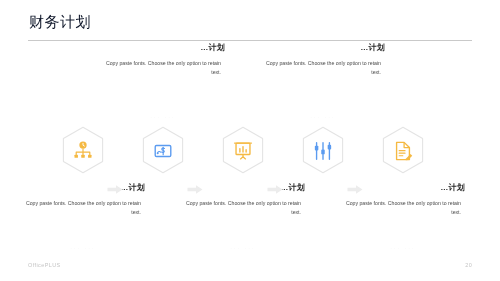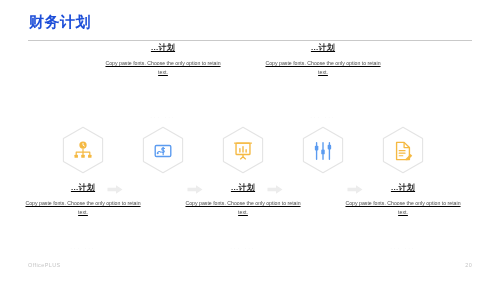--- a/index.html
+++ b/index.html
@@ -21,22 +21,22 @@
     left: 0;
     top: 0;
     width: 500px;
     height: 42px;
   }
   .page-title {
     position: absolute;
     left: 29px;
     top: 13px;
     font-size: 15px;
-    font-weight: bold;
-    color: #1d4ed8;
+    font-weight: normal;
+    color: #0f172a;
     letter-spacing: 0.5px;
     line-height: 18px;
     white-space: nowrap;
   }
   .title-rule {
     position: absolute;
     left: 28px;
     top: 40px;
     width: 444px;
     height: 1px;
@@ -83,22 +83,21 @@
     width: 22px;
     height: 22px;
   }
   .hex-icon svg { display: block; width: 22px; height: 22px; }
 
   
   .text-block {
     position: absolute;
     left: -17px;
     width: 124px;
-    text-align: center;
-    text-decoration: underline;
+    text-align: right;
   }
   .text-block.above { top: 0px; }
   .text-block.below { top: 140px; }
 
   .tb-heading {
     font-size: 8px;
     font-weight: bold;
     color: #262626;
     letter-spacing: 0.3px;
     line-height: 11px;

